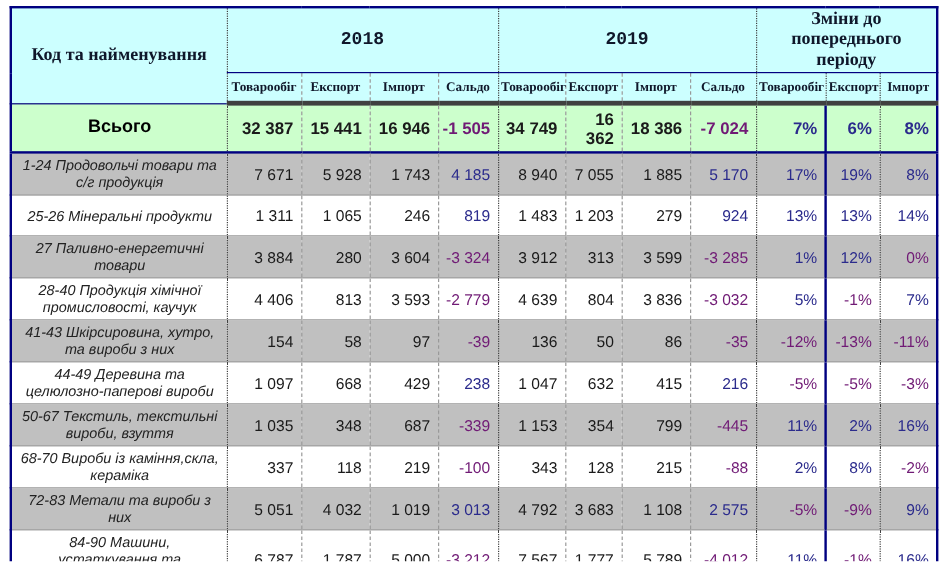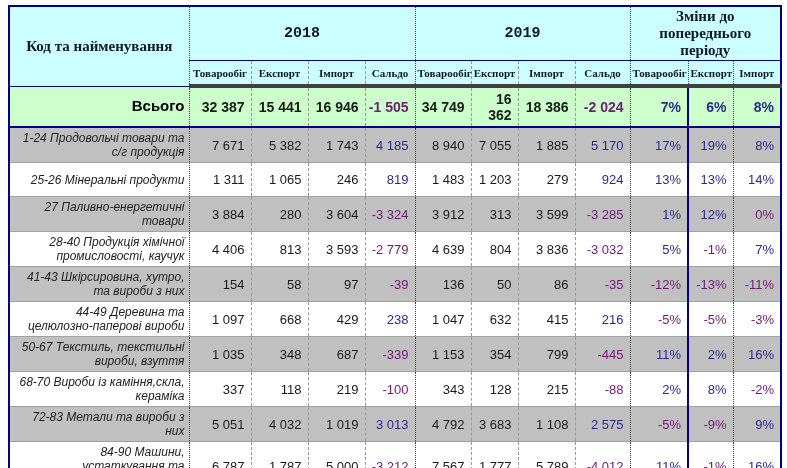--- a/index.html
+++ b/index.html
@@ -41,21 +41,21 @@
     vertical-align: middle;
     font-size: 13px;
     height: 27px;
     padding: 3px 6px 3px 2px;
     color: #1a1a1a;
   }
   td.label-cell {
     font-style: italic;
     font-size: 12px;
     line-height: 14px;
-    text-align: right;
+    text-align: center;
     padding: 3px 4px 3px 5px;
     color: #222222;
   }
   td.num { text-align: right; }
   tr.total-row td {
     background: #CCFFCC;
     font-weight: bold;
     font-size: 14px;
     height: 26px;
     border-bottom: 2px solid #000080;
@@ -117,29 +117,29 @@
     <tbody>
         <tr class="total-row">
           <td class="label-cell">Всього</td>
           <td class="num c0">32 387</td>
           <td class="num c1">15 441</td>
           <td class="num c2">16 946</td>
           <td class="num c3 neg">-1 505</td>
           <td class="num c4">34 749</td>
           <td class="num c5">16 362</td>
           <td class="num c6">18 386</td>
-          <td class="num c7 neg">-2 024</td>
+          <td class="num c7 neg">-7 024</td>
           <td class="num c8 pos">7%</td>
           <td class="num c9 pos">6%</td>
           <td class="num c10 pos">8%</td>
         </tr>
         <tr class="row-gray">
           <td class="label-cell">1-24 Продовольчі товари та с/г продукція</td>
           <td class="num c0">7 671</td>
-          <td class="num c1">5 382</td>
+          <td class="num c1">5 928</td>
           <td class="num c2">1 743</td>
           <td class="num c3 pos">4 185</td>
           <td class="num c4">8 940</td>
           <td class="num c5">7 055</td>
           <td class="num c6">1 885</td>
           <td class="num c7 pos">5 170</td>
           <td class="num c8 pos">17%</td>
           <td class="num c9 pos">19%</td>
           <td class="num c10 pos">8%</td>
         </tr>

